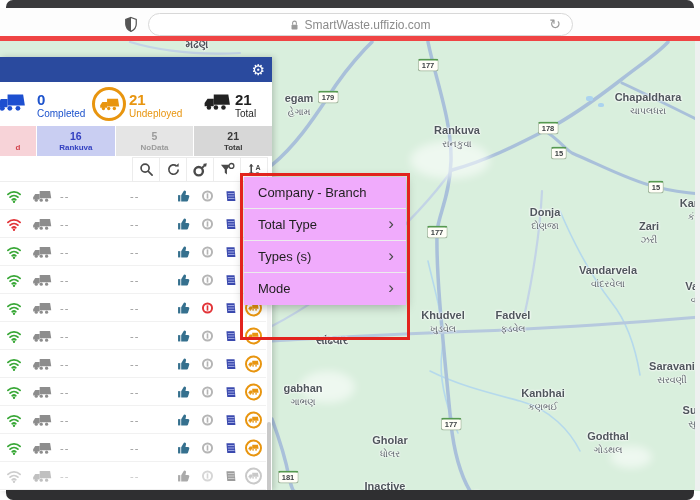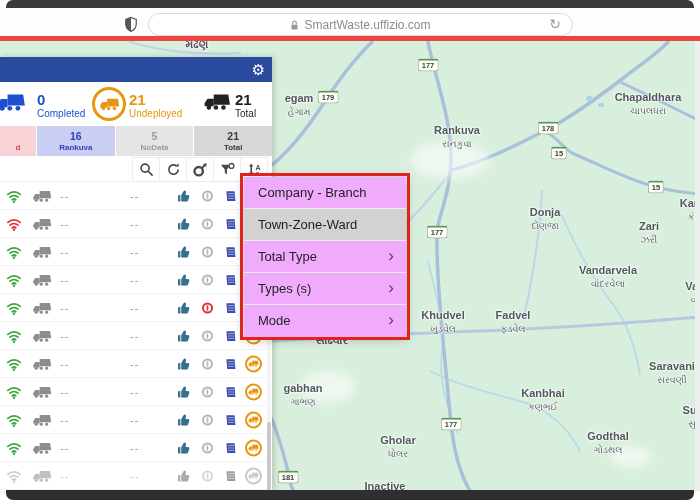--- a/index.html
+++ b/index.html
@@ -112,21 +112,21 @@
       <div class="maplabel" style="left: 649px; top: 229px;"><span>Zari</span><span class="sub">ઝરી</span></div>
       <div class="maplabel" style="left: 608px; top: 273px; text-align: center;"><span>Vandarvela</span><span class="sub">વાંદરવેલા</span></div>
       <div class="maplabel" style="left: 695px; top: 289px;"><span>Vag</span><span class="sub">વા</span></div>
       <div class="maplabel" style="left: 443px; top: 318px;"><span>Khudvel</span><span class="sub">ખુડવેલ</span></div>
       <div class="maplabel" style="left: 513px; top: 318px;"><span>Fadvel</span><span class="sub">ફડવેલ</span></div>
       <div class="maplabel" style="left: 332px; top: 343px;"><span>સાંઢવાર</span></div>
       <div class="maplabel" style="left: 303px; top: 391px;"><span>gabhan</span><span class="sub">ગાભણ</span></div>
       <div class="maplabel" style="left: 672px; top: 369px;"><span>Saravani</span><span class="sub">સરવણી</span></div>
       <div class="maplabel" style="left: 543px; top: 396px;"><span>Kanbhai</span><span class="sub">કણભઈ</span></div>
       <div class="maplabel" style="left: 696px; top: 413px;"><span>Sukh</span><span class="sub">સુખ</span></div>
-      <div class="maplabel" style="left: 398px; top: 443px;"><span>Gholar</span><span class="sub">ધોલર</span></div>
+      <div class="maplabel" style="left: 390px; top: 443px;"><span>Gholar</span><span class="sub">ધોલર</span></div>
       <div class="maplabel" style="left: 608px; top: 439px;"><span>Godthal</span><span class="sub">ગોડથલ</span></div>
       <div class="maplabel" style="left: 385px; top: 489px;"><span>Inactive</span></div>
       <div class="maplabel" style="left: 490px; top: 490px; margin-top: 8px;"><span>Rumla</span></div>
       <div class="roadbadge" style="left: 328px; top: 97px;">179</div>
       <div class="roadbadge" style="left: 428px; top: 65px;">177</div>
       <div class="roadbadge" style="left: 548px; top: 128px;">178</div>
       <div class="roadbadge" style="left: 559px; top: 153px;">15</div>
       <div class="roadbadge" style="left: 656px; top: 187px;">15</div>
       <div class="roadbadge" style="left: 437px; top: 232px;">177</div>
       <div class="roadbadge" style="left: 451px; top: 424px;">177</div>
@@ -830,21 +830,20 @@
     </span>
   </div>
       </div>
     <div class="scroll">
         <div class="sthumb"></div>
       </div>
   </div>
 
   <div class="menu">
       <div class="mitem"><span>Company - Branch</span></div>
-      <div class="mitem active"><span>Town-Zone-Ward</span></div>
       <div class="mitem"><span>Total Type</span><span class="chev">›</span></div>
       <div class="mitem"><span>Types (s)</span><span class="chev">›</span></div>
       <div class="mitem"><span>Mode</span><span class="chev">›</span></div>
     </div>
 
   <div class="redbox"></div>
 
   <div class="browser">
     <span class="shield">
       <svg width="14" height="17" viewBox="0 0 16 18">

